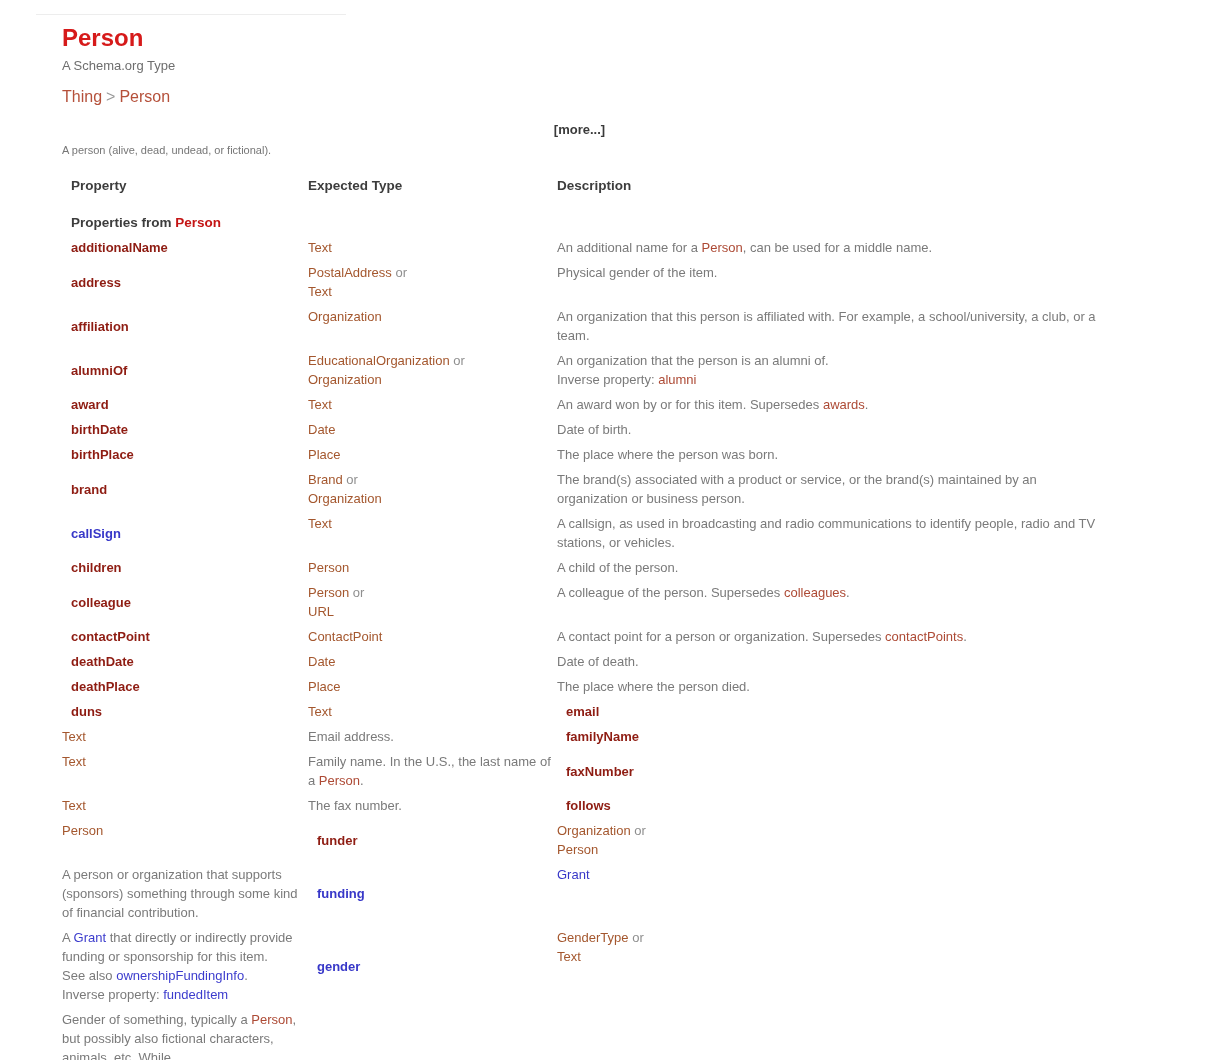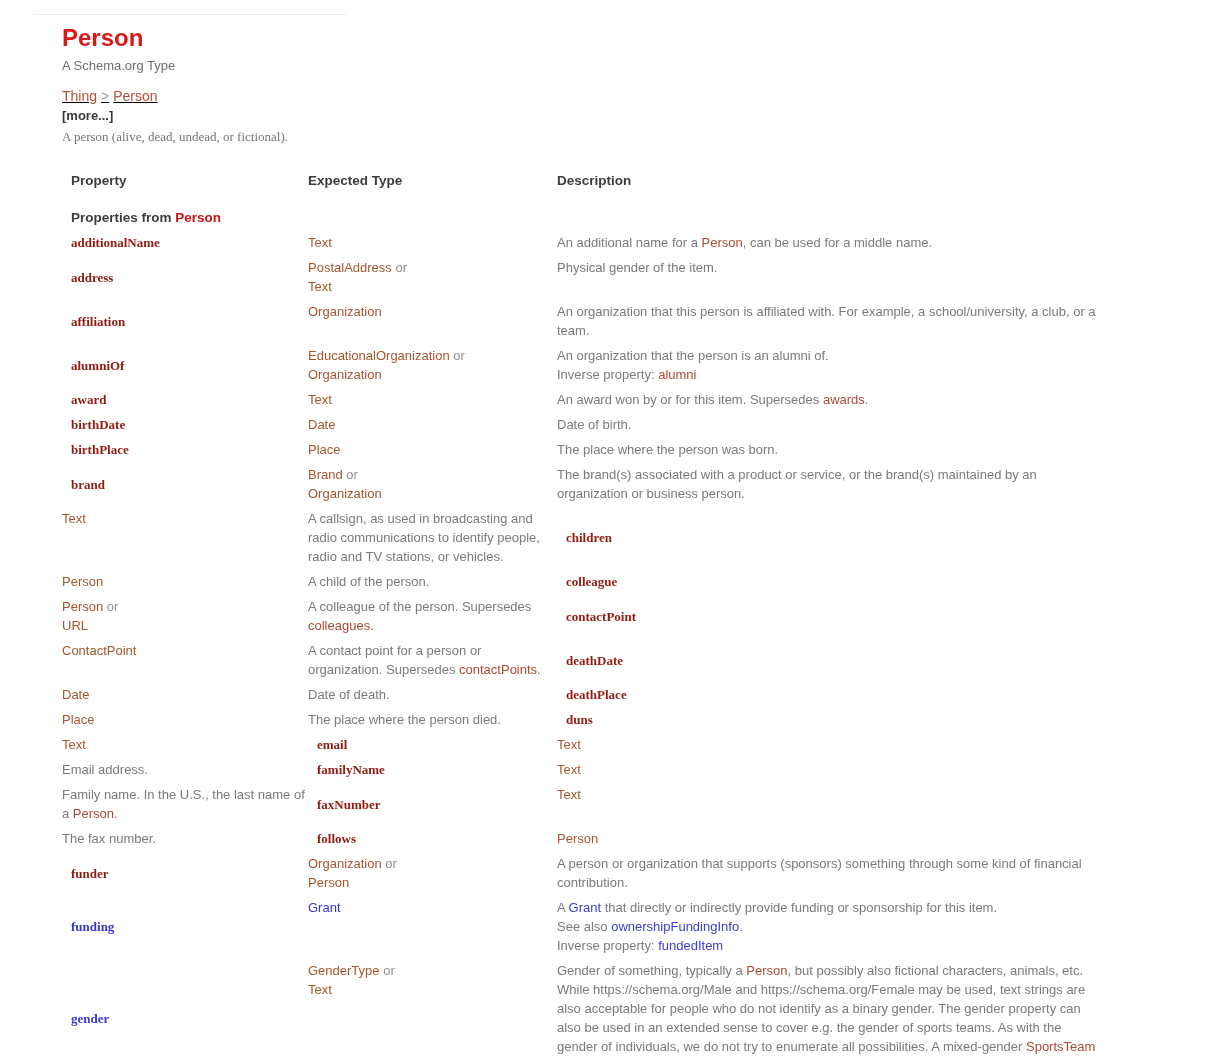--- a/index.html
+++ b/index.html
@@ -3,33 +3,33 @@
 <meta charset="utf-8">
 <style>
   html,body{margin:0;padding:0;background:#fff;}
   body{width:1225px;height:1060px;position:relative;overflow:hidden;
        font-family:"Liberation Sans",sans-serif;}
   .top-rule{position:absolute;left:36px;top:14px;width:310px;height:1px;background:#ededed;}
   .container{position:absolute;left:62px;top:24px;width:1035px;}
   a{text-decoration:none;cursor:pointer;}
   .page-title{font-size:24px;font-weight:bold;color:#d61a1a;margin:0 0 6px 0;line-height:28px;}
   .subtitle{color:#6e6e6e;font-size:13px;margin:0 0 14px 0;line-height:16px;}
-  .breadcrumb{font-size:14px;line-height:17px;margin:0 0 1px 0;text-decoration:underline;}
+  .breadcrumb{font-size:16px;line-height:17px;margin:0 0 15px 0;}
   .crumb{color:#b5503a;}
   .crumb-sep{color:#9a9a9a;margin:0 4px;}
-  .more-row{text-align:left;margin:0 0 2px 0;}
+  .more-row{text-align:center;margin:0 0 2px 0;}
   .more-link{font-size:13px;font-weight:bold;color:#3a3a3a;line-height:15px;}
-  .intro{font-size:13px;color:#767676;margin:4px 0 23px 0;line-height:17px;font-family:Liberation Serif, serif;}
+  .intro{font-size:11px;color:#767676;margin:4px 0 14px 0;line-height:17px;}
   .grid{display:grid;grid-template-columns:246px 249px 540px;}
   .cell{padding:3px 0;font-size:13px;line-height:19px;}
   .hdr{font-weight:bold;color:#3d3d3d;font-size:13.5px;}
   .hdr.first,.prop-cell,.group-row{padding-left:9px;}
   .group-row{grid-column:1 / -1;font-weight:bold;color:#3d3d3d;font-size:13.5px;margin-top:12px;}
   .group-type{color:#c41414;}
-  .prop-cell{align-self:center;font-family:Liberation Serif, serif;
+  .prop-cell{align-self:center;font-family:Liberation Sans, sans-serif;
              font-size:13px;font-weight:bold;}
   .prop-link.maroon{color:#8e1c12;}
   .prop-link.blue{color:#3737c8;}
   .type-cell{color:#8f8f8f;}
   .t-link{color:#a4572e;}
   .t-link.blue{color:#3737c8;}
   .or{color:#8f8f8f;}
   .desc-cell{color:#7a7a7a;}
   .d-link{color:#ad4a35;}
   .d-blue{color:#3c3ccd;}
@@ -75,20 +75,21 @@
       <div class="cell desc-cell"><span>An award won by or for this item. Supersedes </span><span class="d-link">awards</span><span>.</span></div>
       <div class="cell prop-cell"><a class="prop-link maroon">birthDate</a></div>
       <div class="cell type-cell"><span class="t-link">Date</span></div>
       <div class="cell desc-cell"><span>Date of birth.</span></div>
       <div class="cell prop-cell"><a class="prop-link maroon">birthPlace</a></div>
       <div class="cell type-cell"><span class="t-link">Place</span></div>
       <div class="cell desc-cell"><span>The place where the person was born.</span></div>
       <div class="cell prop-cell"><a class="prop-link maroon">brand</a></div>
       <div class="cell type-cell"><span class="t-link">Brand</span><span class="or">&nbsp;or</span><br><span class="t-link">Organization</span></div>
       <div class="cell desc-cell"><span>The brand(s) associated with a product or service, or the brand(s) maintained by an organization or business person.</span></div>
+      <div class="cell prop-cell"><a class="prop-link blue">callSign</a></div>
       <div class="cell type-cell"><span class="t-link">Text</span></div>
       <div class="cell desc-cell"><span>A callsign, as used in broadcasting and radio communications to identify people, radio and TV stations, or vehicles.</span></div>
       <div class="cell prop-cell"><a class="prop-link maroon">children</a></div>
       <div class="cell type-cell"><span class="t-link">Person</span></div>
       <div class="cell desc-cell"><span>A child of the person.</span></div>
       <div class="cell prop-cell"><a class="prop-link maroon">colleague</a></div>
       <div class="cell type-cell"><span class="t-link">Person</span><span class="or">&nbsp;or</span><br><span class="t-link">URL</span></div>
       <div class="cell desc-cell"><span>A colleague of the person. Supersedes </span><span class="d-link">colleagues</span><span>.</span></div>
       <div class="cell prop-cell"><a class="prop-link maroon">contactPoint</a></div>
       <div class="cell type-cell"><span class="t-link">ContactPoint</span></div>

